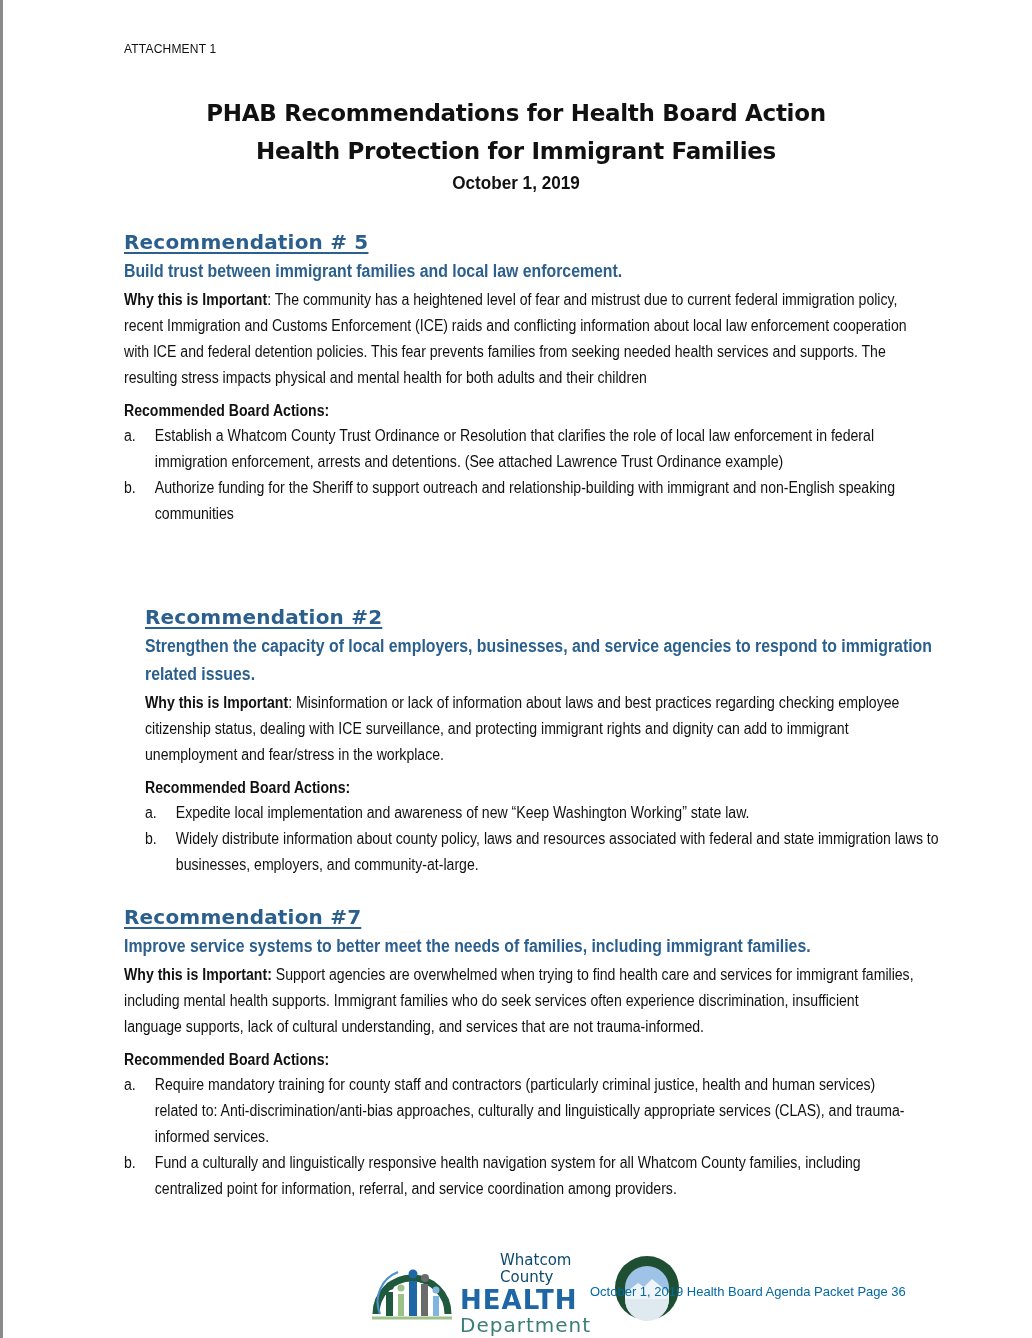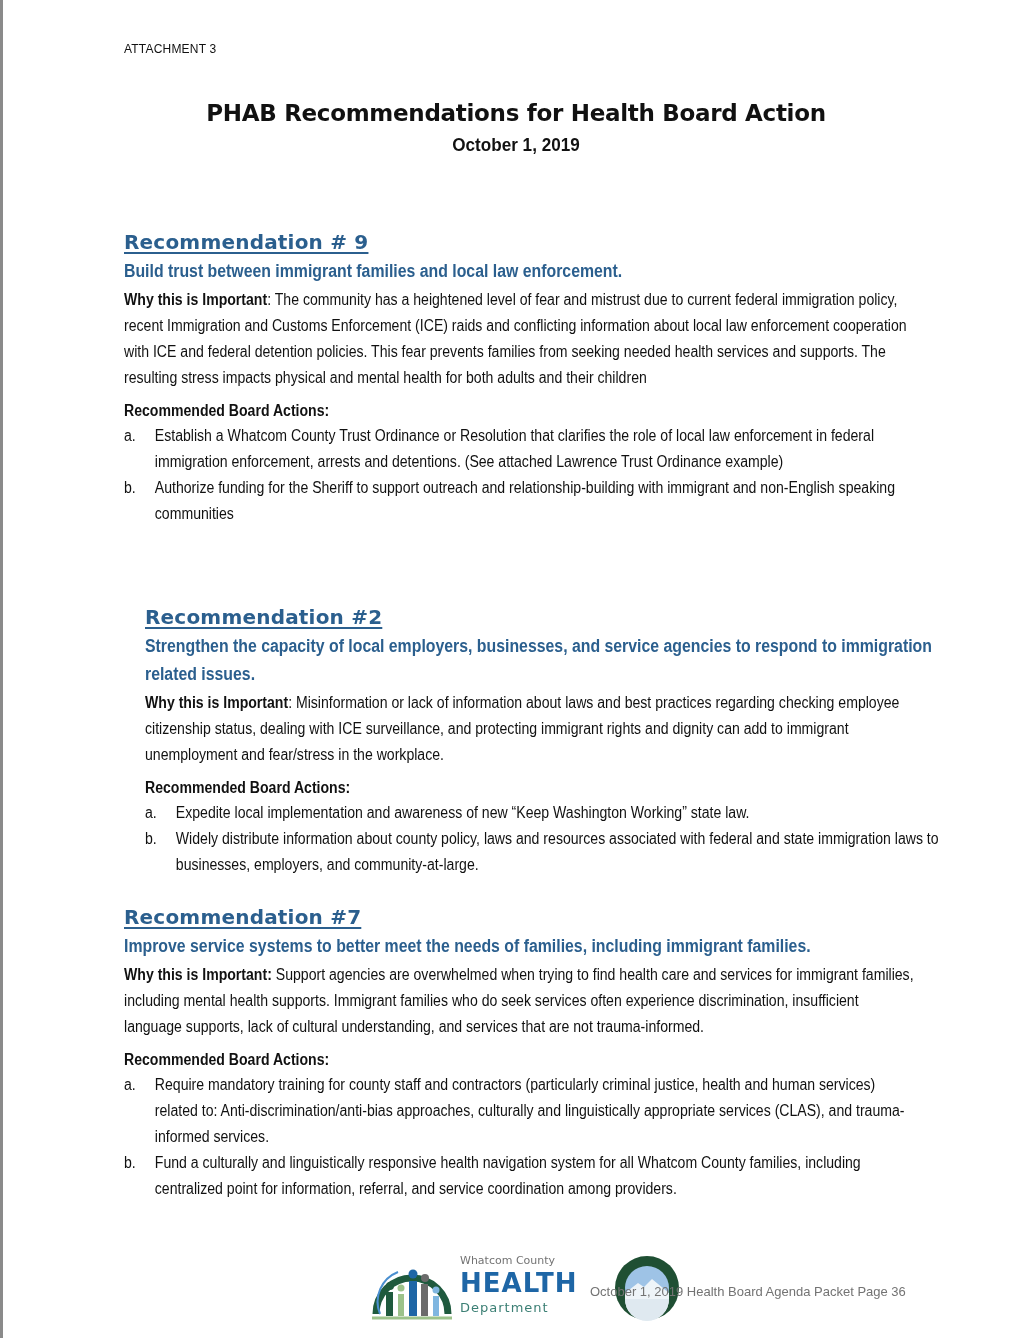--- a/index.html
+++ b/index.html
@@ -25,41 +25,42 @@
   .para {
     font-size: 16px; line-height: 26px; color: #111; transform-origin: left top; transform: scaleX(0.88); width: 905px;
   }
   .para b { font-weight: bold; }
   .actions-head { font-weight: bold; font-size: 16px; margin-top: 8px; line-height: 24px; transform-origin: left; transform: scaleX(0.88); width: 905px;}
   .action { display: flex; font-size: 16px; line-height: 26px; transform-origin: left top; transform: scaleX(0.88); width: 905px; }
   .action .lbl { width: 35px; flex: none; }
   .action .txt { flex: 1; }
   .footer-logo { position: absolute; left: 368px; top: 1252px; width: 240px; height: 72px; }
   .logo-text { position: absolute; left: 92px; top: 0; font-family: "DejaVu Sans", sans-serif; }
-  .lt1 { font-size: 11px; color: #737373; line-height: 17px; }
+  .lt1 { font-size: 15px; color: #0c4a6e; line-height: 17px; margin-left: 40px; }
   .lt2 { font-size: 26px; color: #1e66a6; font-weight: bold; line-height: 28px; letter-spacing: 1px; }
-  .lt3 { font-size: 13px; color: #3b7f74; line-height: 22px; letter-spacing: 1px; }
+  .lt3 { font-size: 20px; color: #3b7f74; line-height: 22px; letter-spacing: 1px; }
   .seal { position: absolute; left: 614px; top: 1255px; width: 66px; height: 66px; }
-  .footer-text { position: absolute; left: 590px; top: 1284px; font-size: 13px; color: #737373; }
+  .footer-text { position: absolute; left: 590px; top: 1284px; font-size: 13px; color: #0369a1; }
 </style>
 </head>
 <body>
 
 <div class="left-edge"></div>
 
 <div class="page">
-  <div class="attachment">ATTACHMENT 3</div>
+  <div class="attachment">ATTACHMENT 1</div>
 
   <div class="title-block">
     <div class="title">PHAB Recommendations for Health Board Action</div>
+    <div class="title">Health Protection for Immigrant Families</div>
     <div class="date">October 1, 2019</div>
   </div>
 
   <div class="content" style="top:230px;">
-    <div class="rec-head">Recommendation # 9</div>
+    <div class="rec-head">Recommendation # 5</div>
     <div class="rec-sub">Build trust between immigrant families and local law enforcement.</div>
     <div class="para"><b>Why this is Important</b><span>:  The community has a heightened level of fear and mistrust due to current federal immigration policy, recent Immigration and Customs Enforcement (ICE) raids and conflicting information about local law enforcement cooperation with ICE and federal detention policies.  This fear prevents families from seeking needed health services and supports.  The resulting stress impacts physical and mental health for both adults and their children</span></div>
     <div class="actions-head">Recommended Board Actions:</div>
     <div class="action">
         <span class="lbl">a.</span>
         <span class="txt">Establish a Whatcom County Trust Ordinance or Resolution that clarifies the role of local law enforcement in federal immigration enforcement, arrests and detentions.  (See attached Lawrence Trust Ordinance example)</span>
       </div>
     <div class="action">
         <span class="lbl">b.</span>
         <span class="txt">Authorize funding for the Sheriff to support outreach and relationship-building with immigrant and non-English speaking communities</span>

